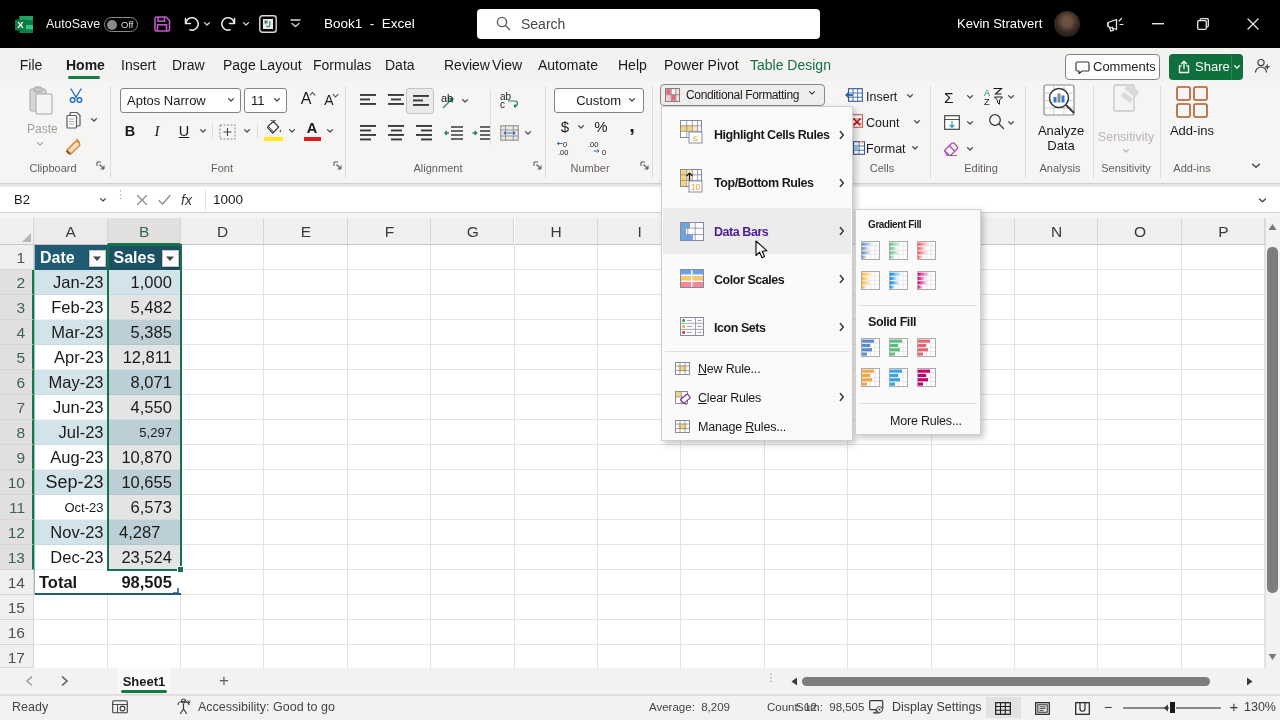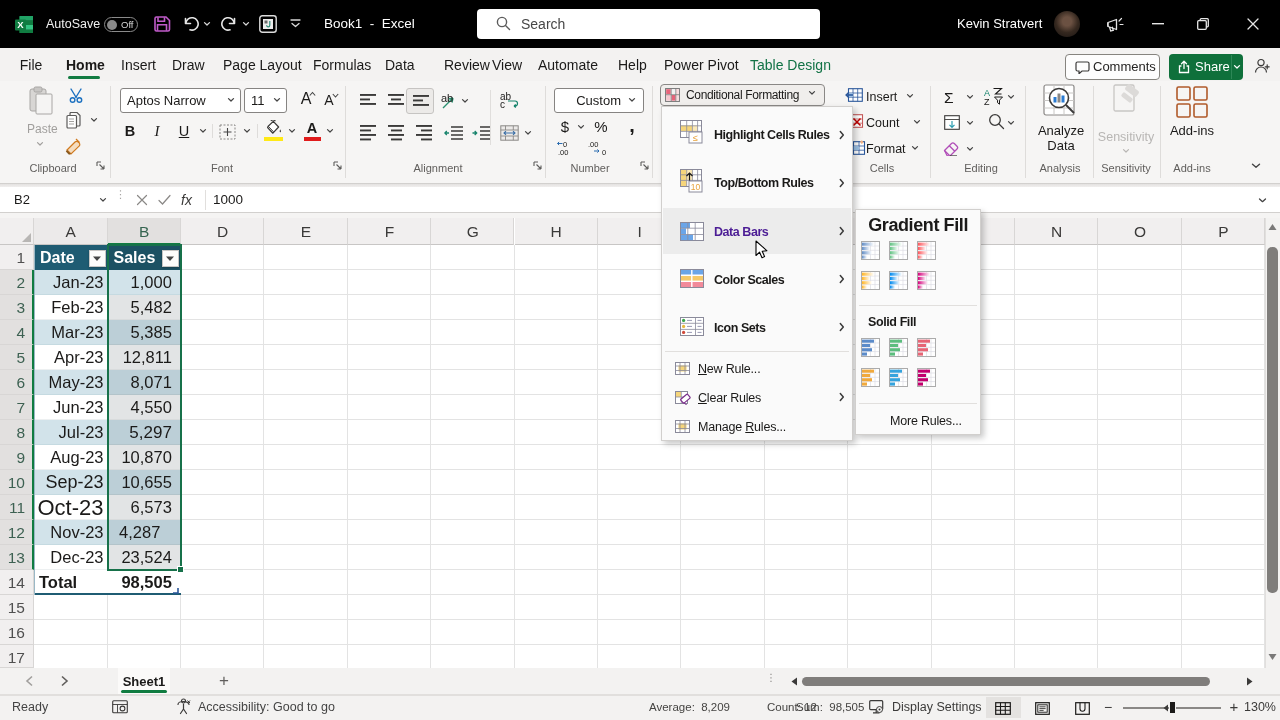--- a/index.html
+++ b/index.html
@@ -560,32 +560,32 @@
 <div style="position:absolute;left:107.5px;top:370px;width:73.4px;height:25px;background:#bccfd7;border-bottom:1px solid #b3c4ca;"></div>
 <div style="position:absolute;left:34px;top:372px;width:69.5px;height:21px;font-size:16.5px;color:#1b1a19;font-weight:400;text-align:right;line-height:21px;white-space:nowrap;">May-23</div>
 <div style="position:absolute;left:107.5px;top:372px;width:64.4px;height:21px;font-size:16.5px;color:#1b1a19;font-weight:400;text-align:right;line-height:21px;white-space:nowrap;">8,071</div>
 <div style="position:absolute;left:34px;top:395px;width:73.5px;height:25px;background:#ffffff;border-bottom:1px solid #edf0f1;"></div>
 <div style="position:absolute;left:107.5px;top:395px;width:73.4px;height:25px;background:#e2e4e5;border-bottom:1px solid #d8dbdc;"></div>
 <div style="position:absolute;left:34px;top:397px;width:69.5px;height:21px;font-size:16.5px;color:#1b1a19;font-weight:400;text-align:right;line-height:21px;white-space:nowrap;">Jun-23</div>
 <div style="position:absolute;left:107.5px;top:397px;width:64.4px;height:21px;font-size:16.5px;color:#1b1a19;font-weight:400;text-align:right;line-height:21px;white-space:nowrap;">4,550</div>
 <div style="position:absolute;left:34px;top:420px;width:73.5px;height:25px;background:#d2e3ea;border-bottom:1px solid #c5dae1;"></div>
 <div style="position:absolute;left:107.5px;top:420px;width:73.4px;height:25px;background:#bccfd7;border-bottom:1px solid #b3c4ca;"></div>
 <div style="position:absolute;left:34px;top:422px;width:69.5px;height:21px;font-size:16.5px;color:#1b1a19;font-weight:400;text-align:right;line-height:21px;white-space:nowrap;">Jul-23</div>
-<div style="position:absolute;left:107.5px;top:422px;width:64.4px;height:21px;font-size:17px;color:#1b1a19;font-weight:400;text-align:right;line-height:21px;white-space:nowrap;">5,297</div>
+<div style="position:absolute;left:107.5px;top:422px;width:64.4px;height:21px;font-size:13px;color:#1b1a19;font-weight:400;text-align:right;line-height:21px;white-space:nowrap;">5,297</div>
 <div style="position:absolute;left:34px;top:445px;width:73.5px;height:25px;background:#ffffff;border-bottom:1px solid #edf0f1;"></div>
 <div style="position:absolute;left:107.5px;top:445px;width:73.4px;height:25px;background:#e2e4e5;border-bottom:1px solid #d8dbdc;"></div>
 <div style="position:absolute;left:34px;top:447px;width:69.5px;height:21px;font-size:16.5px;color:#1b1a19;font-weight:400;text-align:right;line-height:21px;white-space:nowrap;">Aug-23</div>
 <div style="position:absolute;left:107.5px;top:447px;width:64.4px;height:21px;font-size:16.5px;color:#1b1a19;font-weight:400;text-align:right;line-height:21px;white-space:nowrap;">10,870</div>
 <div style="position:absolute;left:34px;top:470px;width:73.5px;height:25px;background:#d2e3ea;border-bottom:1px solid #c5dae1;"></div>
 <div style="position:absolute;left:107.5px;top:470px;width:73.4px;height:25px;background:#bccfd7;border-bottom:1px solid #b3c4ca;"></div>
 <div style="position:absolute;left:34px;top:472px;width:69.5px;height:21px;font-size:18px;color:#1b1a19;font-weight:400;text-align:right;line-height:21px;white-space:nowrap;">Sep-23</div>
 <div style="position:absolute;left:107.5px;top:472px;width:64.4px;height:21px;font-size:16.5px;color:#1b1a19;font-weight:400;text-align:right;line-height:21px;white-space:nowrap;">10,655</div>
 <div style="position:absolute;left:34px;top:495px;width:73.5px;height:25px;background:#ffffff;border-bottom:1px solid #edf0f1;"></div>
 <div style="position:absolute;left:107.5px;top:495px;width:73.4px;height:25px;background:#e2e4e5;border-bottom:1px solid #d8dbdc;"></div>
-<div style="position:absolute;left:34px;top:497px;width:69.5px;height:21px;font-size:22px;color:#1b1a19;font-weight:400;text-align:right;line-height:21px;white-space:nowrap;">Oct-23</div>
+<div style="position:absolute;left:34px;top:497px;width:69.5px;height:21px;font-size:13px;color:#1b1a19;font-weight:400;text-align:right;line-height:21px;white-space:nowrap;">Oct-23</div>
 <div style="position:absolute;left:107.5px;top:497px;width:64.4px;height:21px;font-size:16.5px;color:#1b1a19;font-weight:400;text-align:right;line-height:21px;white-space:nowrap;">6,573</div>
 <div style="position:absolute;left:34px;top:520px;width:73.5px;height:25px;background:#d2e3ea;border-bottom:1px solid #c5dae1;"></div>
 <div style="position:absolute;left:107.5px;top:520px;width:73.4px;height:25px;background:#bccfd7;border-bottom:1px solid #b3c4ca;"></div>
 <div style="position:absolute;left:34px;top:522px;width:69.5px;height:21px;font-size:16.5px;color:#1b1a19;font-weight:400;text-align:right;line-height:21px;white-space:nowrap;">Nov-23</div>
 <div style="position:absolute;left:107.5px;top:522px;width:64.4px;height:21px;font-size:16.5px;color:#1b1a19;font-weight:400;text-align:center;line-height:21px;white-space:nowrap;">4,287</div>
 <div style="position:absolute;left:34px;top:545px;width:73.5px;height:25px;background:#ffffff;border-bottom:1px solid #edf0f1;"></div>
 <div style="position:absolute;left:107.5px;top:545px;width:73.4px;height:25px;background:#e2e4e5;border-bottom:1px solid #d8dbdc;"></div>
 <div style="position:absolute;left:34px;top:547px;width:69.5px;height:21px;font-size:16.5px;color:#1b1a19;font-weight:400;text-align:right;line-height:21px;white-space:nowrap;">Dec-23</div>
 <div style="position:absolute;left:107.5px;top:547px;width:64.4px;height:21px;font-size:16.5px;color:#1b1a19;font-weight:400;text-align:right;line-height:21px;white-space:nowrap;">23,524</div>
 <div style="position:absolute;left:34px;top:570px;width:73.5px;height:25px;background:#ffffff;"></div>
@@ -753,21 +753,21 @@
 <svg style="position:absolute;left:837px;top:392px;" width="10" height="10" viewBox="0 0 10 10">
     <path d="M3.3000000000000003 1.5 L6.3 5.0 L3.3000000000000003 8.5" fill="none" stroke="#3b3b3b" stroke-width="1.5" stroke-linecap="round" stroke-linejoin="round"></path>
   </svg>
 <svg style="position:absolute;left:675px;top:420px;" width="15" height="13" viewBox="0 0 15 13">
     <rect x="0.5" y="0.5" width="14" height="12" fill="#fff" stroke="#8a8a9a" stroke-width="1"></rect>
 <rect x="3.5" y="3.5" width="8" height="6" fill="#f5d57b"></rect>
 <path d="M0.5 4 h14 M0.5 8.5 h14 M5 0.5 v12 M10 0.5 v12" stroke="#8a8a9a" stroke-width="0.8"></path>
   </svg>
 <div style="position:absolute;left:698px;top:419px;width:140px;height:16px;font-size:12.5px;color:#1b1a19;font-weight:400;text-align:left;line-height:16px;white-space:nowrap;letter-spacing:-0.2px;">Manage <u>R</u>ules...</div>
 <div style="position:absolute;left:855px;top:209px;width:126px;height:226px;background:#fafafa;border:1px solid #d1cfcd;box-shadow:3px 3px 6px rgba(0,0,0,0.22);"></div>
-<div style="position:absolute;left:868px;top:217px;width:100px;height:16px;font-size:18px;color:#1b1a19;font-weight:700;text-align:right;line-height:16px;white-space:nowrap;letter-spacing:-0.4px;">Gradient Fill</div>
+<div style="position:absolute;left:868px;top:217px;width:100px;height:16px;font-size:10px;color:#1b1a19;font-weight:700;text-align:left;line-height:16px;white-space:nowrap;letter-spacing:-0.4px;">Gradient Fill</div>
 <svg style="position:absolute;left:861px;top:241px;" width="19" height="19" viewBox="0 0 19 19">
     <rect x="0.5" y="0.5" width="18" height="18" fill="#fff" stroke="#ababab" stroke-width="1"></rect>
 <path d="M0.5 5 h18 M0.5 9.3 h18 M0.5 13.6 h18 M9.5 0.5 v18 M14 0.5 v18" stroke="#dcdce4" stroke-width="0.7"></path>
     <defs>
       <linearGradient id="g8612410" x1="0" y1="0" x2="1" y2="0">
         <stop offset="0" stop-color="#638ec6"></stop>
         <stop offset="1" stop-color="#ffffff"></stop>
       </linearGradient>
     </defs>
     <rect x="1" y="1.6" width="12" height="3.1" fill="url(#g8612410)"></rect>

